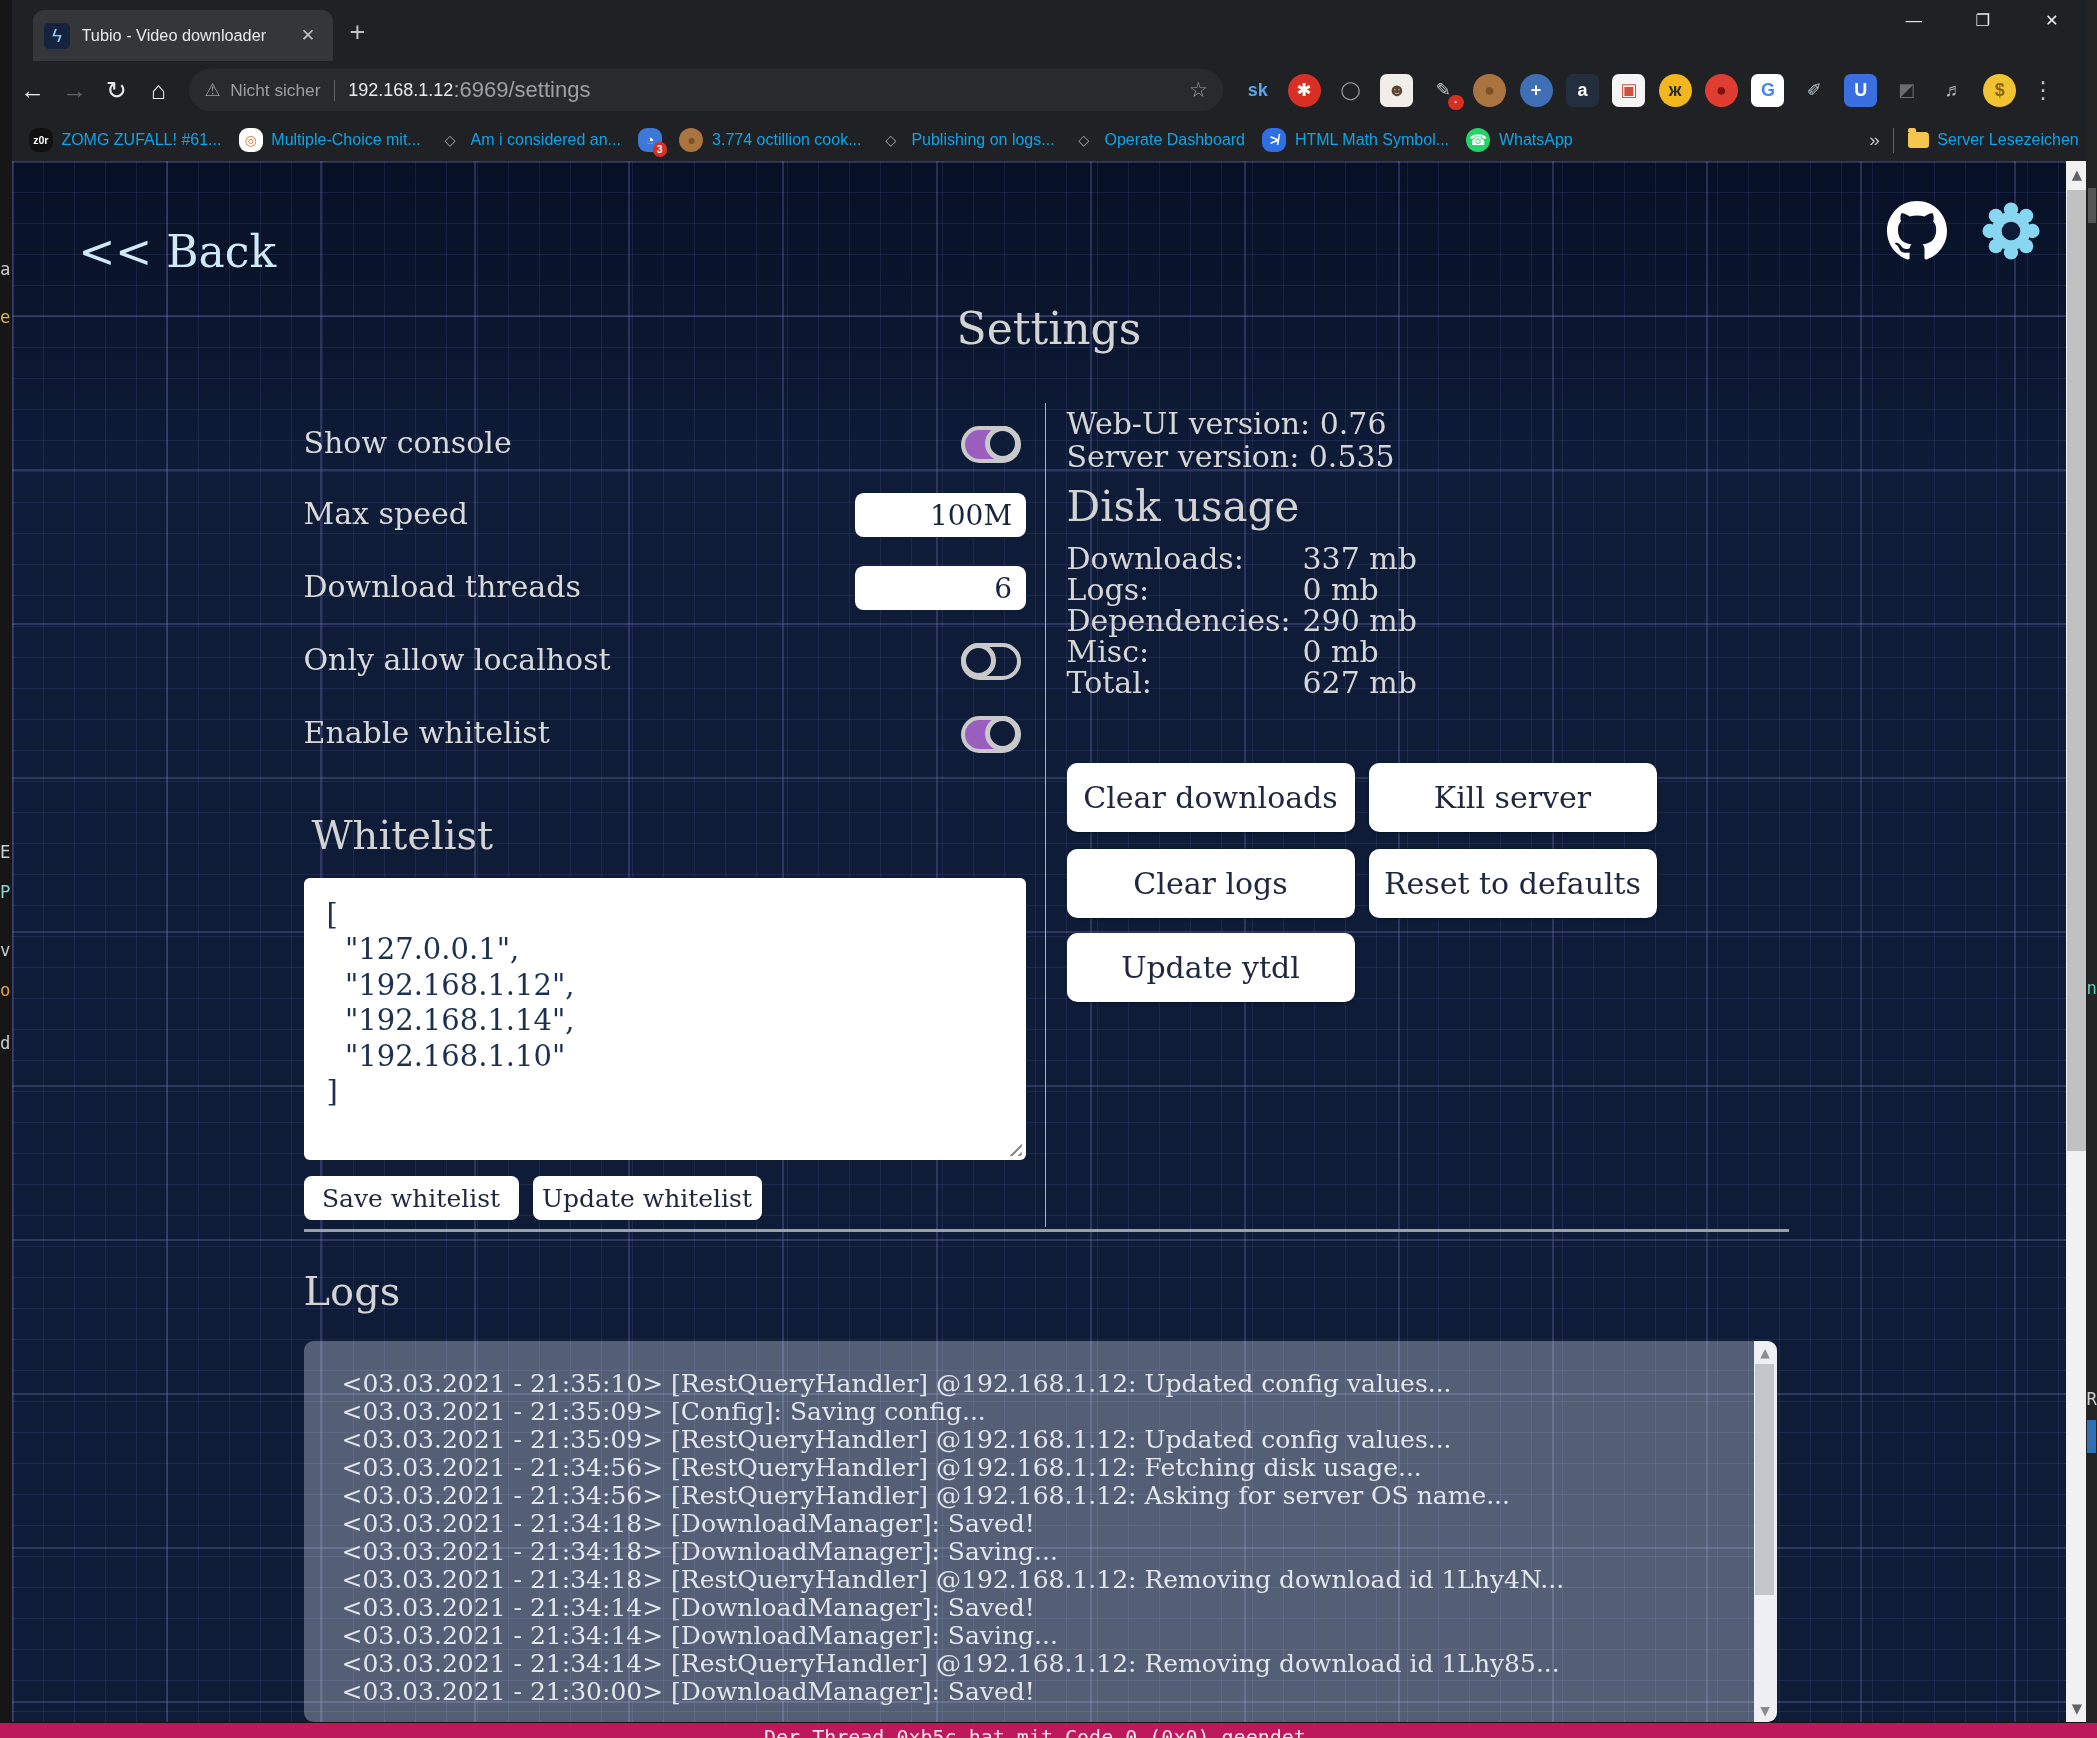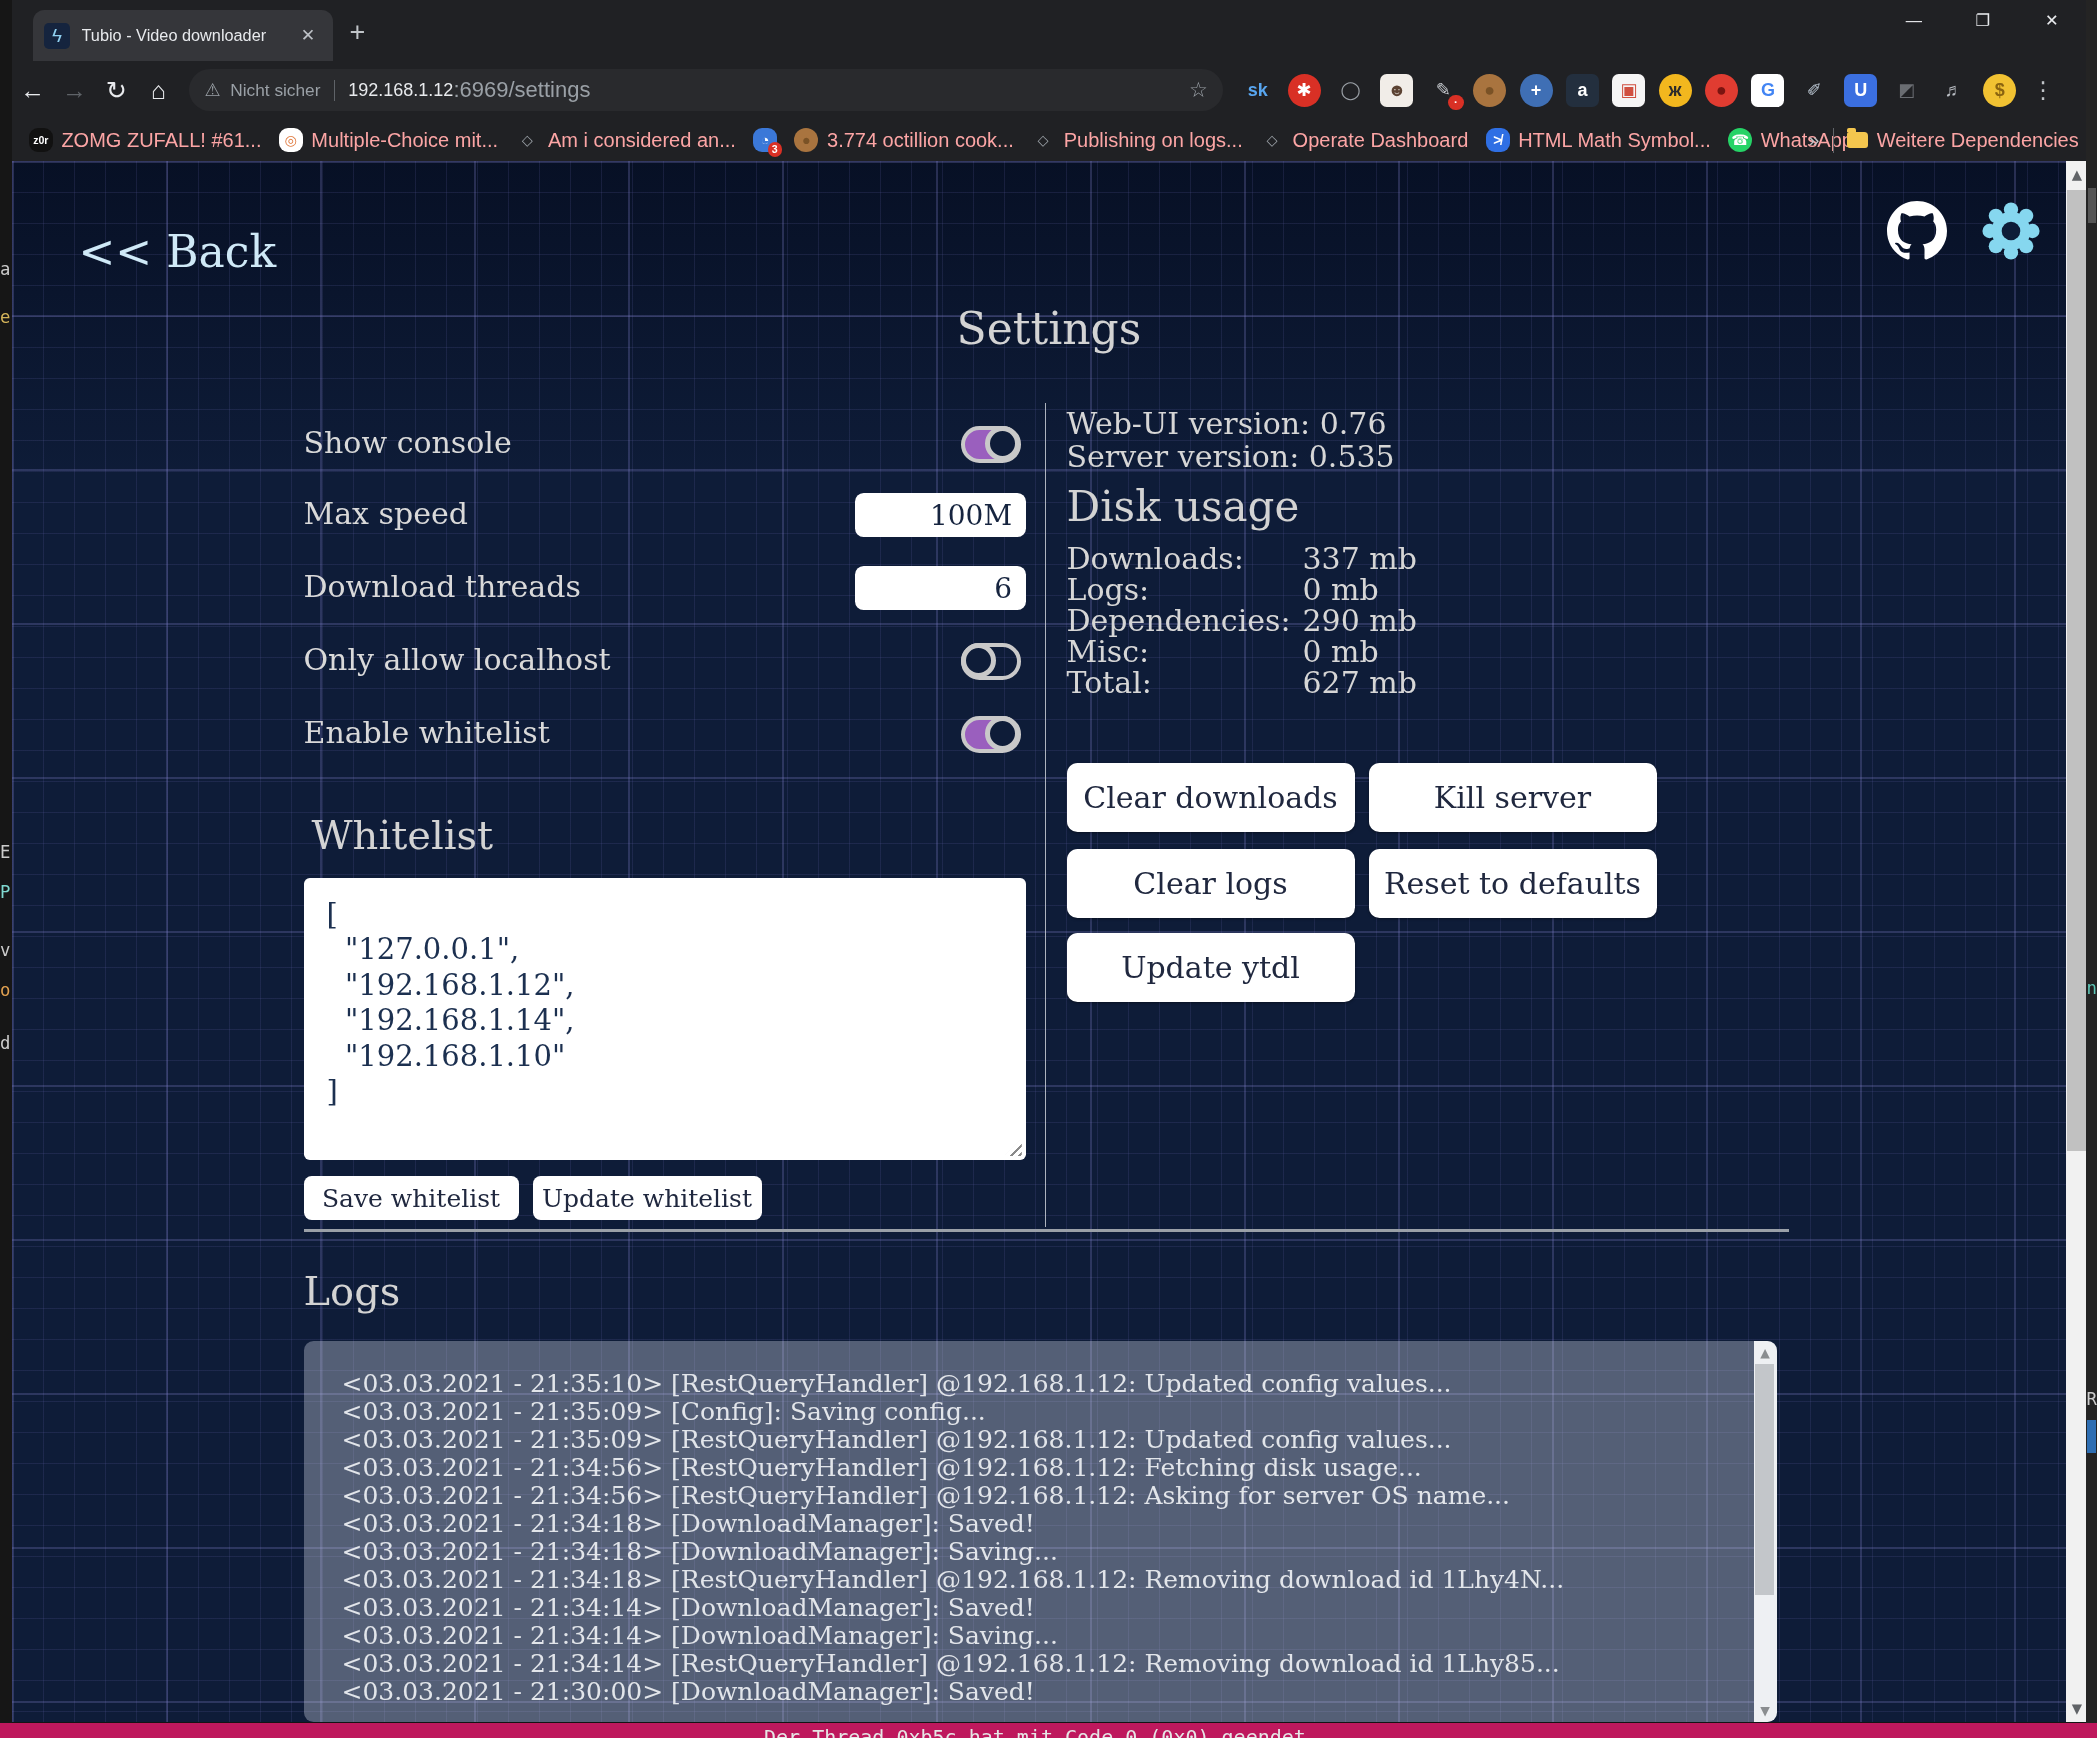--- a/index.html
+++ b/index.html
@@ -40,21 +40,21 @@
   .ext .badge{position:absolute;right:-3.8px;bottom:-3.8px;background:#d93025;color:#fff;font-size:11.5px;
               border-radius:50%;width:15.4px;height:15.4px;line-height:15.4px;text-align:center;font-weight:bold;}
   .menu-dots{color:#c0c4c8;font-size:23px;margin-left:5.8px;width:29px;text-align:center;}
   
   .bookmarks{position:absolute;left:0;right:0;top:119px;height:42px;background:#202124;display:flex;align-items:center;}
   .bm{display:flex;align-items:center;margin-left:17.3px;white-space:nowrap;}
   .bm-icon{width:24px;height:24px;border-radius:9px;display:flex;align-items:center;justify-content:center;
            font-size:14.4px;font-weight:bold;flex:none;position:relative;}
   .bm-icon .badge{position:absolute;right:-4.8px;bottom:-4.8px;background:#d93025;color:#fff;font-size:10.6px;
                   border-radius:50%;width:14.4px;height:14.4px;line-height:14.4px;text-align:center;font-weight:bold;}
-  .bm-label{color:#fca5a5;font-size:20px;margin-left:8.6px;}
+  .bm-label{color:#0ea5e9;font-size:16px;margin-left:8.6px;}
   .bm-right{position:absolute;right:7.7px;top:0;height:42px;display:flex;align-items:center;}
   .bm-chev{color:#c0c4c8;font-size:19px;margin-right:13.4px;}
   .bm-divider{width:1px;height:25px;background:#5f6368;margin-right:13.4px;}
   .folder{width:21px;height:16.3px;background:#f4c64e;border-radius:1.9px 3.8px 2.9px 2.9px;position:relative;flex:none;}
   .folder:before{content:"";position:absolute;top:-3.8px;left:0;width:8.6px;height:3.8px;background:#f4c64e;border-radius:1.9px 1.9px 0 0;}
   
   .page{position:absolute;left:11.5px;right:10.6px;top:161px;height:1561px;overflow:hidden;
         background-color:#0e1c38;
         background-image:
           linear-gradient(rgba(125,125,200,0.28) 1.9px, transparent 1.9px),
@@ -216,21 +216,21 @@
           <span class="bm">
             <span class="bm-icon" style="background: rgb(37, 211, 102); color: rgb(255, 255, 255); border-radius: 50%;">☎</span>
             <span class="bm-label">WhatsApp</span>
           </span>
         </span>
       <div class="bm-right">
         <span class="bm-chev">»</span>
         <span class="bm-divider"></span>
         <span class="bm" style="margin-left:0;">
           <span class="folder"></span>
-          <span class="bm-label">Weitere Dependencies</span>
+          <span class="bm-label">Server Lesezeichen</span>
         </span>
       </div>
     </div>
   </div>
 
   <div class="page">
 
     <div class="abs back-link">&lt;&lt; Back</div>
 
     <div class="abs gh">

